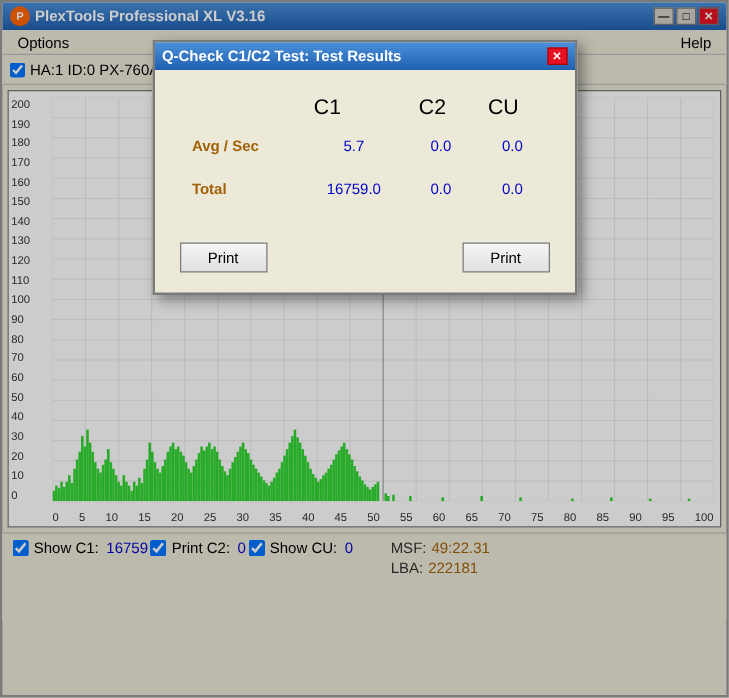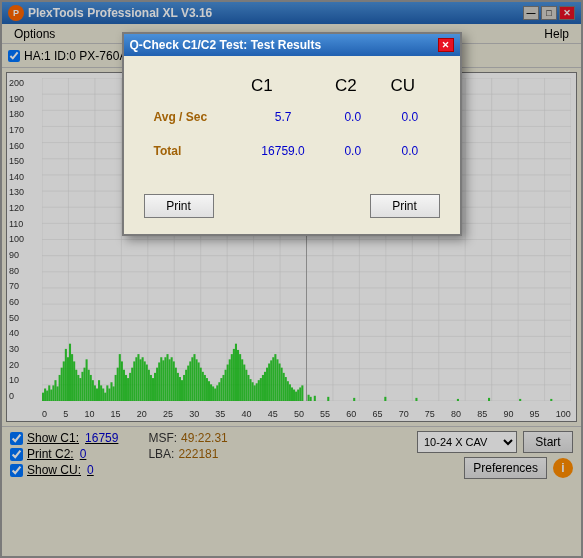--- a/index.html
+++ b/index.html
@@ -178,23 +178,21 @@
       height: 70px;
       padding: 4px 8px;
       border-top: 1px solid #c0c0c0;
       display: flex;
       gap: 10px;
       align-items: flex-start;
     }
 
     .bottom-left {
       display: flex;
-      flex-direction: column;
       gap: 2px;
-      text-decoration: underline;
     }
 
     .check-row {
       display: flex;
       align-items: center;
       gap: 4px;
       font-size: 12px;
     }
 
     .check-row input[type=checkbox] {
@@ -690,30 +688,20 @@
       <div class="info-row">
         <span class="info-label">MSF:</span>
         <span class="info-value">49:22.31</span>
       </div>
       <div class="info-row">
         <span class="info-label">LBA:</span>
         <span class="info-value">222181</span>
       </div>
     </div>
 
-    <div class="bottom-right">
-      <div class="top-controls">
-        <select class="dropdown-select"><option>10-24 X CAV</option></select>
-        <button class="btn">Start</button>
-      </div>
-      <div class="bottom-buttons">
-        <button class="pref-btn">Preferences</button>
-        <div class="info-icon">i</div>
-      </div>
-    </div>
   </div>
 
   <div class="modal-overlay">
     <div class="dialog">
 
       <div class="dialog-title-bar">
         <span>Q-Check C1/C2 Test: Test Results</span>
         <div class="dialog-close-btn">✕</div>
       </div>
 

